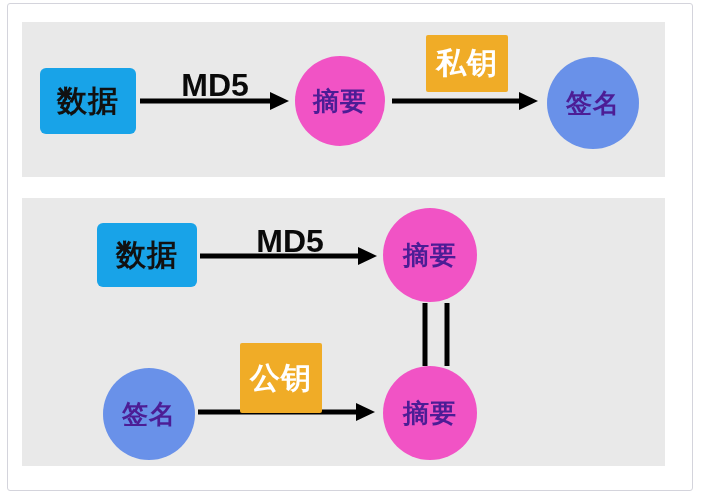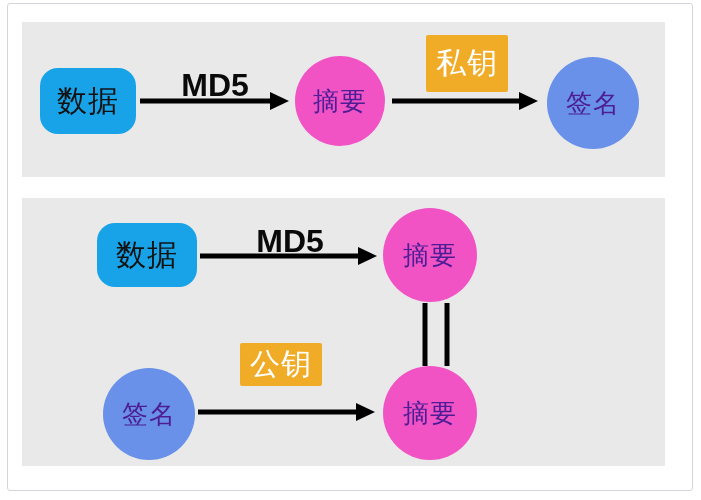--- a/index.html
+++ b/index.html
@@ -2,22 +2,22 @@
 <html style="--blue: #18A3E8; --pink: #F153C5; --periwinkle: #6991E9; --orange: #F0AC27; --panel: #E9E9E9; --border: #D4D4DC; --watermark: #C6C6C6;"><head>
 <meta charset="utf-8">
 <style>
   html,body{margin:0;padding:0;background:#ffffff;}
   body{font-family:"Liberation Sans","DejaVu Sans",sans-serif;}
   #stage{position:relative;width:701px;height:500px;background:#ffffff;overflow:hidden;}
   .frame{position:absolute;left:7px;top:3px;width:684px;height:486px;border:1px solid var(--border);border-radius:3px;background:#ffffff;}
   .panel{position:absolute;left:22px;width:643px;background:var(--panel);}
   .panel.top{top:22px;height:155px;}
   .panel.bottom{top:198px;height:268px;}
-  .node{position:absolute;display:flex;align-items:center;justify-content:center;font-weight:normal;box-sizing:border-box;}
-  .rect-blue{background:var(--blue);color:#111111;border-radius:18px;font-size:30px;letter-spacing:1px;}
+  .node{position:absolute;display:flex;align-items:center;justify-content:center;font-weight:bold;box-sizing:border-box;}
+  .rect-blue{background:var(--blue);color:#111111;border-radius:6px;font-size:30px;letter-spacing:1px;}
   .circle{border-radius:50%;color:#4c1d95;font-size:26px;letter-spacing:1px;}
   .circle.pink{background:var(--pink);}
   .circle.periwinkle{background:var(--periwinkle);}
   .keybox{background:var(--orange);color:#ffffff;font-size:30px;border-radius:2px;letter-spacing:1px;}
   .lbl{position:absolute;color:#0a0a0a;font-weight:bold;text-align:center;margin-top:16px;}
   .lbl.md5{font-size:32px;width:110px;}
   .lbl.op{font-size:30px;width:110px;letter-spacing:2px;}
   .lbl.compare{font-size:29px;width:140px;letter-spacing:1px;}
   svg.overlay{position:absolute;left:0;top:0;width:701px;height:500px;pointer-events:none;}
   .watermark{position:absolute;top:471px;right:9px;font-size:15px;color:var(--watermark);font-weight:normal;letter-spacing:0.5px;}
@@ -72,20 +72,20 @@
   <div class="node rect-blue" style="left:97px;top:223px;width:100px;height:64px;">
     <span>数据</span>
   </div>
   <div class="lbl md5" style="left:235px;top:207px;">MD5</div>
   <div class="node circle pink" style="left:383px;top:208px;width:94px;height:94px;">
     <span>摘要</span>
   </div>
   <div class="node circle periwinkle" style="left:103px;top:368px;width:92px;height:92px;">
     <span>签名</span>
   </div>
-  <div class="node keybox" style="left:240px;top:343px;width:82px;height:43px;">
+  <div class="node keybox" style="left:240px;top:343px;width:82px;height:70px;">
     <span>公钥</span>
   </div>
   <div class="node circle pink" style="left:383px;top:366px;width:94px;height:94px;">
     <span>摘要</span>
   </div>
 
 </div>
 
 </body></html>

